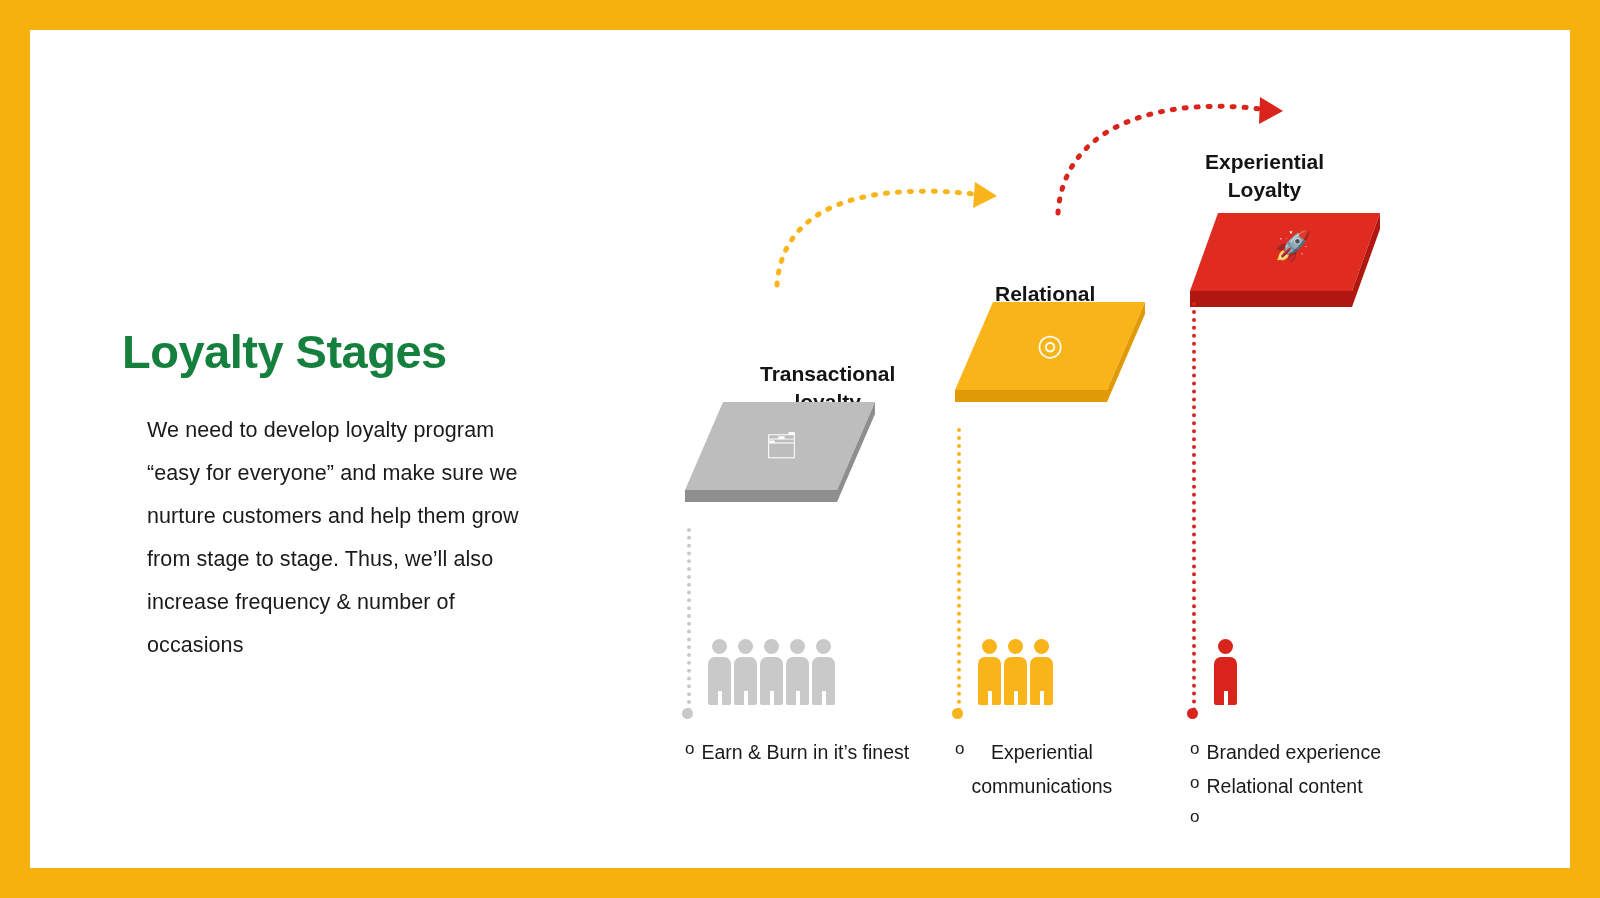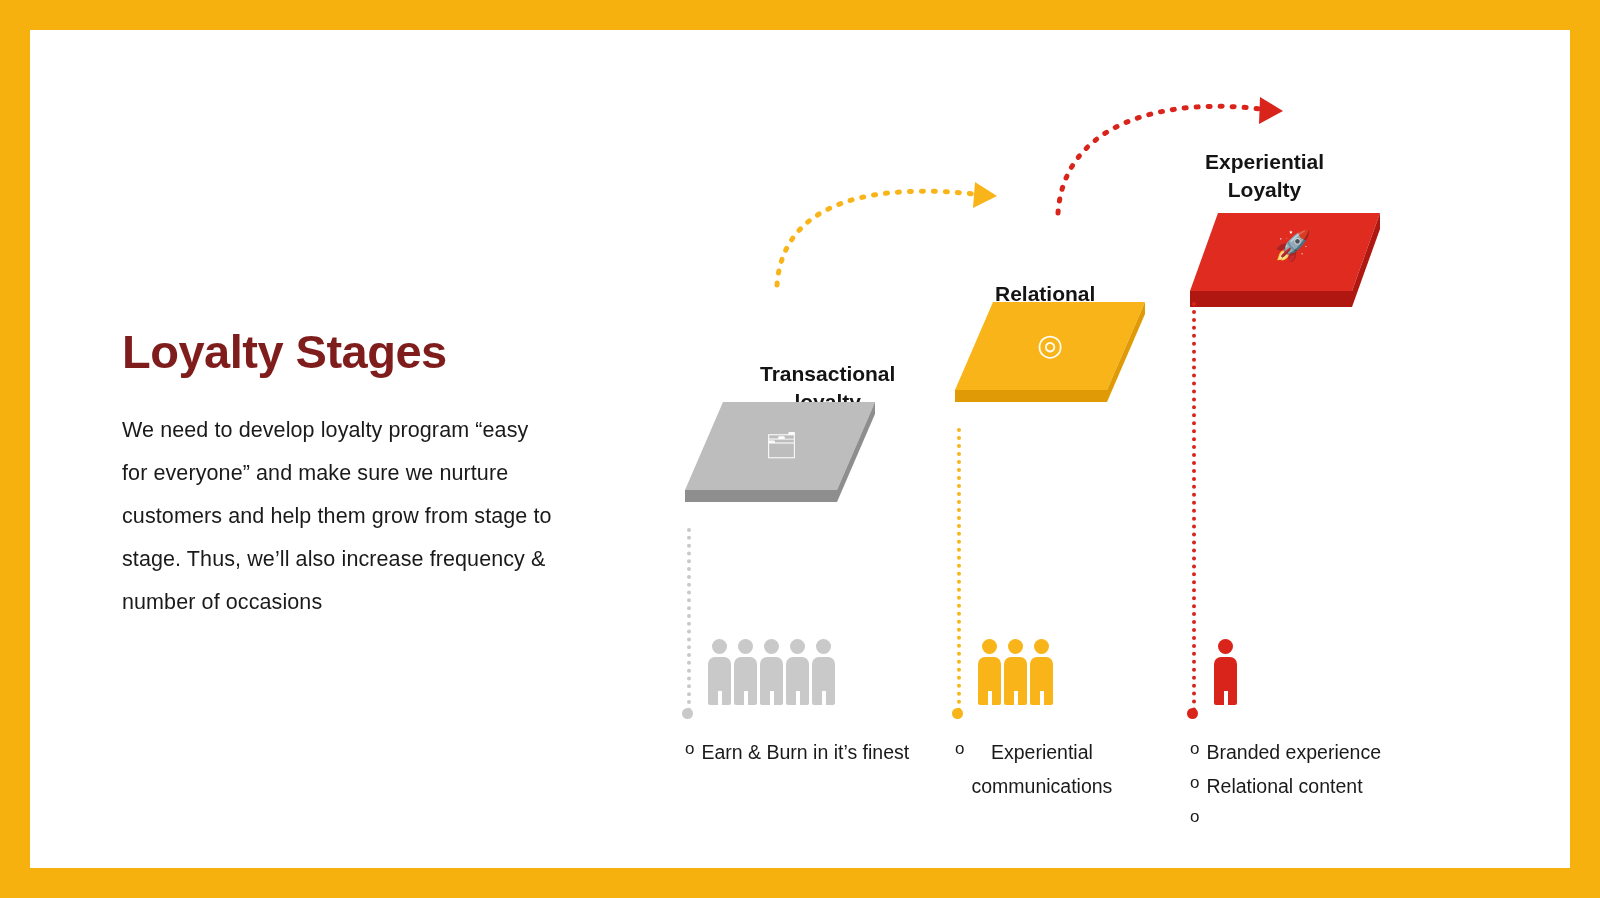--- a/index.html
+++ b/index.html
@@ -16,32 +16,33 @@
     background: #FFFFFF;
   }
 
   
   #left-block {
     position: absolute;
     left: 92px; top: 290px;
     width: 430px;
   }
   #title {
-    color: #7f1d1d;
+    color: #15803d;
     font-weight: bold;
     font-size: 47px;
     line-height: 1.35;
     letter-spacing: -0.5px;
   }
   #body-text {
     margin-top: 26px;
     color: #1A1A1A;
     font-size: 21.5px;
     line-height: 2.0;
     letter-spacing: 0.1px;
+    margin-left: 25px;
   }
 
   
   .stage-label {
     position: absolute;
     font-weight: bold;
     font-size: 21px;
     line-height: 1.35;
     color: #141414;
     white-space: pre-line;

